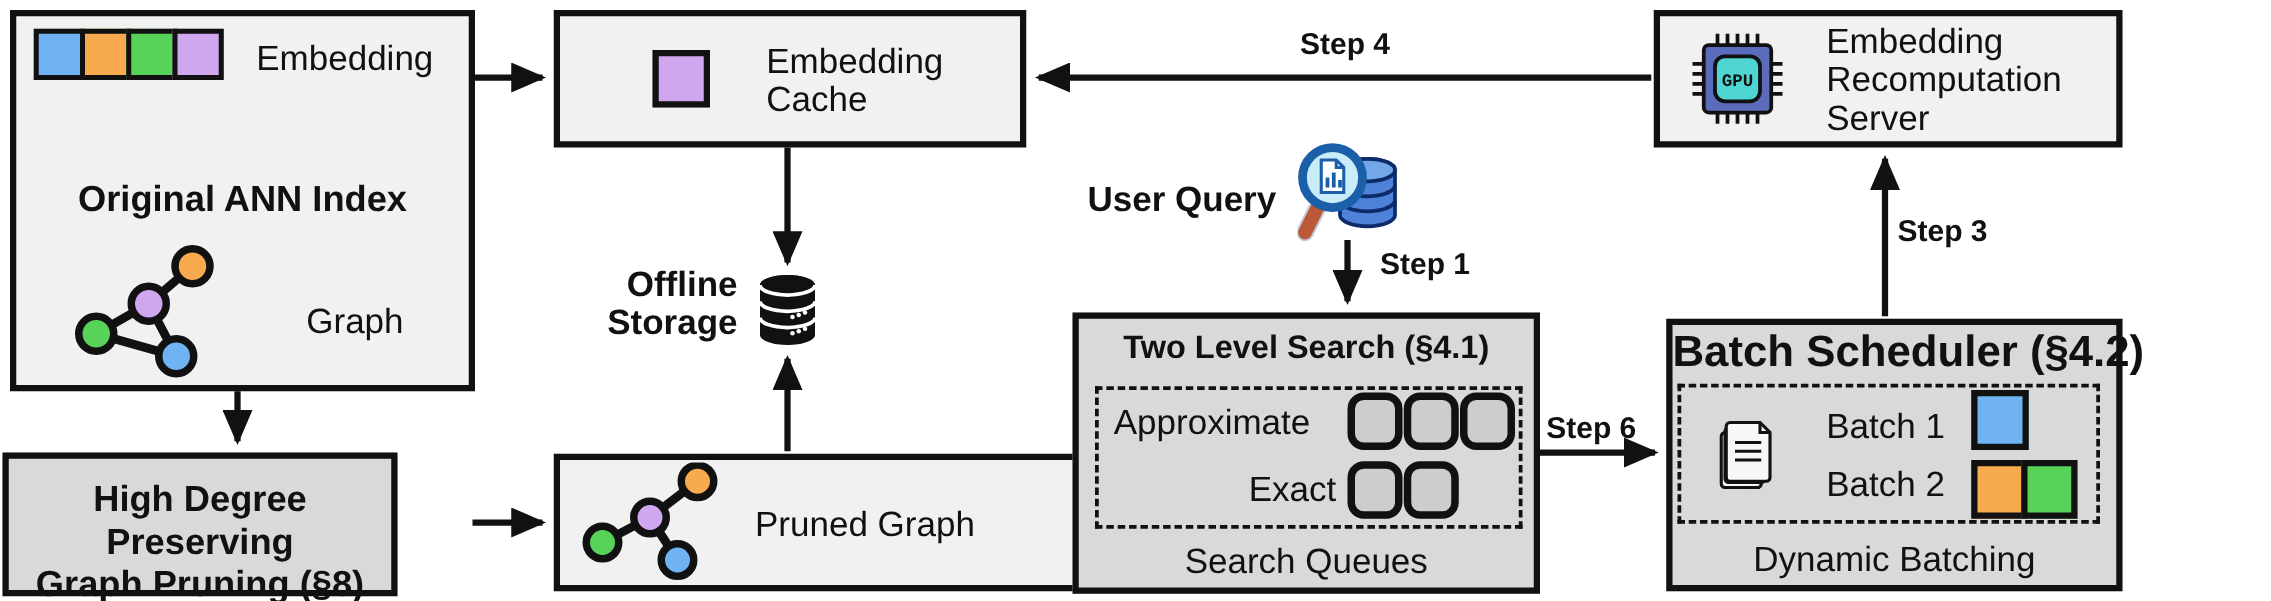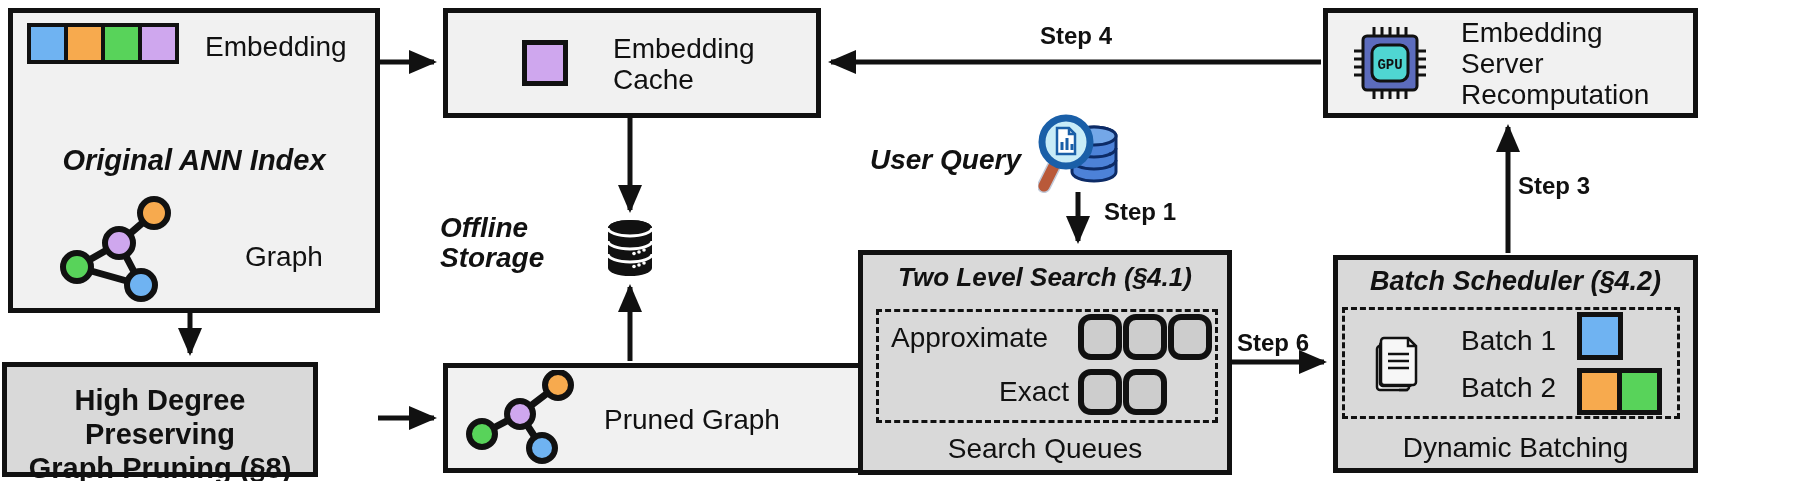--- a/index.html
+++ b/index.html
@@ -9,21 +9,21 @@
     --q-rim:#1a5fa8; --q-lens:#c8ecf8; --q-handle:#f4692b; --q-db:#4d82d8;
   }
   *{margin:0;padding:0;box-sizing:border-box;}
   body{background:#ffffff;font-family:"Liberation Sans",sans-serif;color:#111;}
   .canvas{position:relative;width:1817px;height:481px;background:#fff;overflow:hidden;}
   .abs{position:absolute;}
   .box{position:absolute;border:5px solid var(--line);}
   .box.light{background:var(--box-light);}
   .box.dark{background:var(--box-dark);}
   .lbl{font-size:28px;line-height:31px;white-space:nowrap;}
-  .bold{font-weight:bold;font-style:italic;}
+  .bold{font-weight:bold;}
   .center{text-align:center;width:100%;}
   .step{font-size:24px;font-weight:bold;white-space:nowrap;}
   .sq{display:inline-block;width:41px;height:41px;border:4px solid var(--line);}
   .sq + .sq{margin-left:-4px;}
   .bigsq{display:inline-block;border:5px solid var(--line);}
   .dashed{position:absolute;border:3px dashed var(--line);}
   .qslot{display:inline-block;width:44px;height:46px;border:6px solid var(--line);border-radius:13px;background:var(--queue-fill);vertical-align:top;}
   .qslot + .qslot{margin-left:1px;}
   svg{display:block;}
   .arrows{position:absolute;left:0;top:0;z-index:1;pointer-events:none;}
@@ -80,21 +80,21 @@
   </div>
 
   <div class="box light" style="left:443px;top:8px;width:378px;height:110px;z-index:2">
     <span class="bigsq abs" style="left: 74px; top: 27px; width: 46px; height: 46px; background-color: rgb(207, 167, 238);"></span>
     <div class="abs lbl" style="left:165px;top:20px">
       <div>Embedding</div>
       <div>Cache</div>
     </div>
   </div>
 
-  <div class="abs lbl bold" style="left:440px;top:213px;width:150px;text-align:left;line-height:30px;z-index:2">
+  <div class="abs lbl bold" style="left:440px;top:213px;width:150px;text-align:right;line-height:30px;z-index:2">
     <div>Offline</div>
     <div>Storage</div>
   </div>
   <svg class="abs" style="left:604px;top:218px;z-index:2" width="52" height="60" viewBox="0 0 52 60">
     <path d="M4,10 a22,8 0 0 1 44,0 V50 a22,8 0 0 1 -44,0 Z" fill="#111"></path>
     <ellipse cx="26" cy="10" rx="22" ry="8" fill="#111" stroke="#fff" stroke-width="0"></ellipse>
     <path d="M4,10 a22,8 0 0 0 44,0" fill="none" stroke="#fff" stroke-width="3"></path>
     <path d="M4,23 a22,8 0 0 0 44,0" fill="none" stroke="#fff" stroke-width="3"></path>
     <path d="M4,36 a22,8 0 0 0 44,0" fill="none" stroke="#fff" stroke-width="3"></path>
     <circle cx="40" cy="32" r="1.8" fill="#fff"></circle>
@@ -154,21 +154,21 @@
       </div>
       <div class="abs lbl" style="left:120px;top:64px">Exact</div>
       <div class="abs" style="left:199px;top:57px;font-size:0">
         <span class="qslot"></span><span class="qslot"></span>
       </div>
     </div>
     <div class="abs lbl center" style="top:178px">Search Queues</div>
   </div>
 
   <div class="box dark" style="left:1333px;top:255px;width:365px;height:218px;z-index:2">
-    <div class="abs lbl bold center" style="top:6px;font-size:27px">Batch Scheduler (§4.2)</div>
+    <div class="abs lbl bold center" style="top:6px;font-size:35px">Batch Scheduler (§4.2)</div>
     <div class="dashed" style="left:4px;top:47px;width:338px;height:112px">
       <svg class="abs" style="left:28px;top:24px" width="50" height="62" viewBox="0 0 50 62">
         <rect x="4" y="12" width="32" height="44" rx="3" fill="#f7f7f7" stroke="#111" stroke-width="2.5"></rect>
         <rect x="7" y="8" width="32" height="44" rx="3" fill="#f7f7f7" stroke="#111" stroke-width="2.5"></rect>
         <path d="M11,4 h24 l8,8 v36 a3,3 0 0 1 -3,3 h-29 a3,3 0 0 1 -3,-3 v-41 a3,3 0 0 1 3,-3 Z" fill="#f7f7f7" stroke="#111" stroke-width="2.5"></path>
         <path d="M35,4 v8 h8" fill="none" stroke="#111" stroke-width="2.5"></path>
         <line x1="15" y1="20" x2="36" y2="20" stroke="#111" stroke-width="2.5"></line>
         <line x1="15" y1="27" x2="36" y2="27" stroke="#111" stroke-width="2.5"></line>
         <line x1="15" y1="34" x2="36" y2="34" stroke="#111" stroke-width="2.5"></line>
         <line x1="26" y1="56" x2="35" y2="56" stroke="#111" stroke-width="2.5"></line>
@@ -206,18 +206,18 @@
           <line x1="64" y1="34" x2="74" y2="34"></line>
           <line x1="64" y1="42" x2="74" y2="42"></line>
           <line x1="64" y1="50" x2="74" y2="50"></line>
       </g>
       <rect x="11" y="11" width="54" height="54" rx="4" fill="var(--gpu-body)" stroke="#111" stroke-width="3"></rect>
       <rect x="20" y="20" width="36" height="36" rx="8" fill="var(--gpu-core)" stroke="#111" stroke-width="3"></rect>
       <text x="38" y="44" text-anchor="middle" font-family="Liberation Mono, monospace" font-size="14" font-weight="bold" fill="#111">GPU</text>
     </svg>
     <div class="abs lbl" style="left:133px;top:4px;line-height:31px">
       <div>Embedding</div>
+      <div>Recomputation</div>
       <div>Server</div>
-      <div>Recomputation</div>
     </div>
   </div>
 
 </div>
 
 </body></html>

